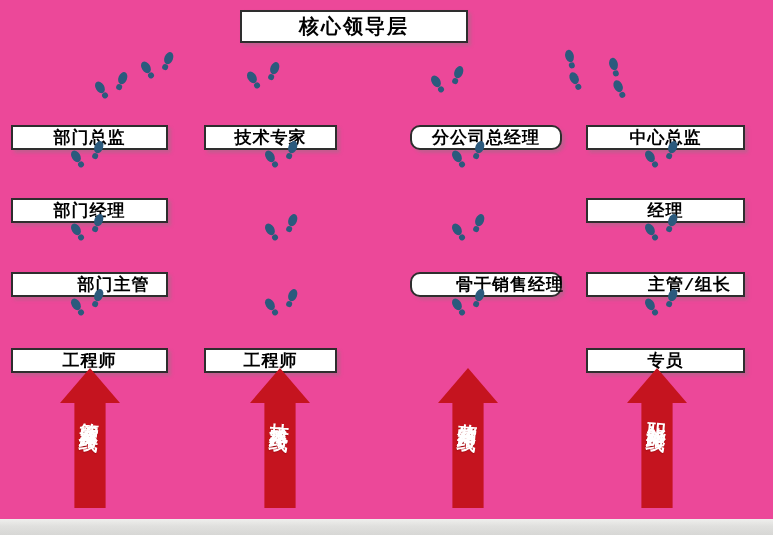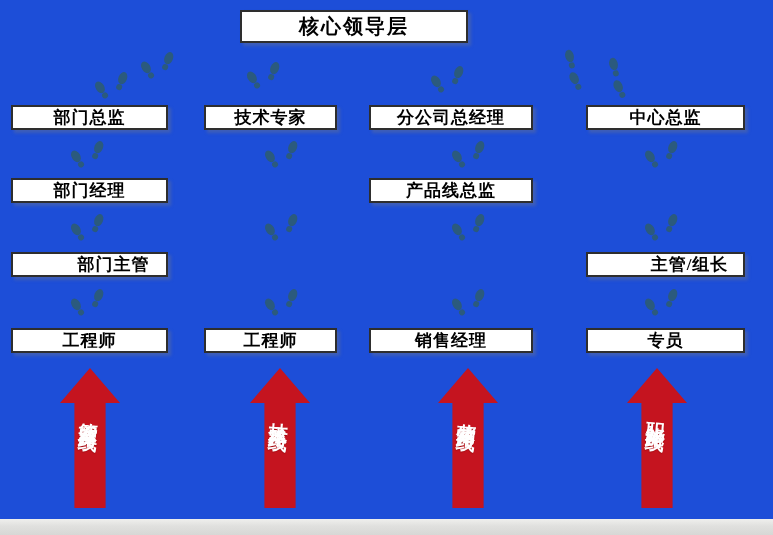--- a/index.html
+++ b/index.html
@@ -1,39 +1,39 @@
 <!DOCTYPE html>
 <html><head>
 <meta charset="utf-8">
 <style>
   html,body { margin:0; padding:0; }
   .stage {
     position:relative;
     width:773px; height:535px;
-    background:#1d4ed8;
+    background:#ec4899;
     overflow:hidden;
-    font-family:Liberation Serif, serif;
+    font-family:Liberation Mono, monospace;
   }
   
   .box {
     position:absolute;
     background:#ffffff;
     border:2px solid #2e2e2e;
     box-sizing:border-box;
     display:flex; align-items:center; justify-content:center;
     font-weight:bold; color:#000;
     box-shadow:3px 3px 3px rgba(125,125,125,0.35);
     white-space:nowrap;
   }
   .title-box { left:240px; top:10px; width:228px; height:33px; font-size:20px; letter-spacing:2px; }
-  .level-box { height:25px; font-size:17px; letter-spacing:1px; }
+  .level-box { height:25px; font-size:17px; letter-spacing:1px;margin-top:20px; }
   
   .c1 { left:11px;  width:157px; }
   .c2 { left:204px; width:133px; }
-  .c3 { left:369px; width:164px; }
+  .c3 { left:410px; width:152px;border-radius:10px; }
   .c4 { left:586px; width:159px; }
   .r1 { top:105px; } .r2 { top:178px;text-align:right; } .r3 { top:252px;padding-left:48px; } .r4 { top:328px; }
   
   .fp  { position:absolute; width:48px; height:34px; fill:#2b5a7d; }
   .fpv { position:absolute; width:30px; height:46px; fill:#2b5a7d; }
   
   .arrow-group { position:absolute; top:368px; width:60px; height:140px; }
   .arrow-shape {
     position:absolute; inset:0;
     background:#c5141f;
@@ -124,33 +124,33 @@
       <use href="#fp-pair"></use>
     </svg>
   <svg class="fp" style="left:258px; top:210px;" viewBox="0 0 48 34">
       <use href="#fp-pair"></use>
     </svg>
   <svg class="fp" style="left:258px; top:285px;" viewBox="0 0 48 34">
       <use href="#fp-pair"></use>
     </svg>
 
   <div class="box level-box c3 r1">分公司总经理</div>
-  <div class="box level-box c3 r2">产品线总监</div>
-  <div class="box level-box c3 r4">销售经理</div>
+  <div class="box level-box c3 r3">骨干销售经理</div>
   <svg class="fp" style="left:445px; top:137px;" viewBox="0 0 48 34">
       <use href="#fp-pair"></use>
     </svg>
   <svg class="fp" style="left:445px; top:210px;" viewBox="0 0 48 34">
       <use href="#fp-pair"></use>
     </svg>
   <svg class="fp" style="left:445px; top:285px;" viewBox="0 0 48 34">
       <use href="#fp-pair"></use>
     </svg>
 
   <div class="box level-box c4 r1">中心总监</div>
+  <div class="box level-box c4 r2">经理</div>
   <div class="box level-box c4 r3">主管/组长</div>
   <div class="box level-box c4 r4">专员</div>
   <svg class="fp" style="left:638px; top:137px;" viewBox="0 0 48 34">
       <use href="#fp-pair"></use>
     </svg>
   <svg class="fp" style="left:638px; top:210px;" viewBox="0 0 48 34">
       <use href="#fp-pair"></use>
     </svg>
   <svg class="fp" style="left:638px; top:285px;" viewBox="0 0 48 34">
       <use href="#fp-pair"></use>

